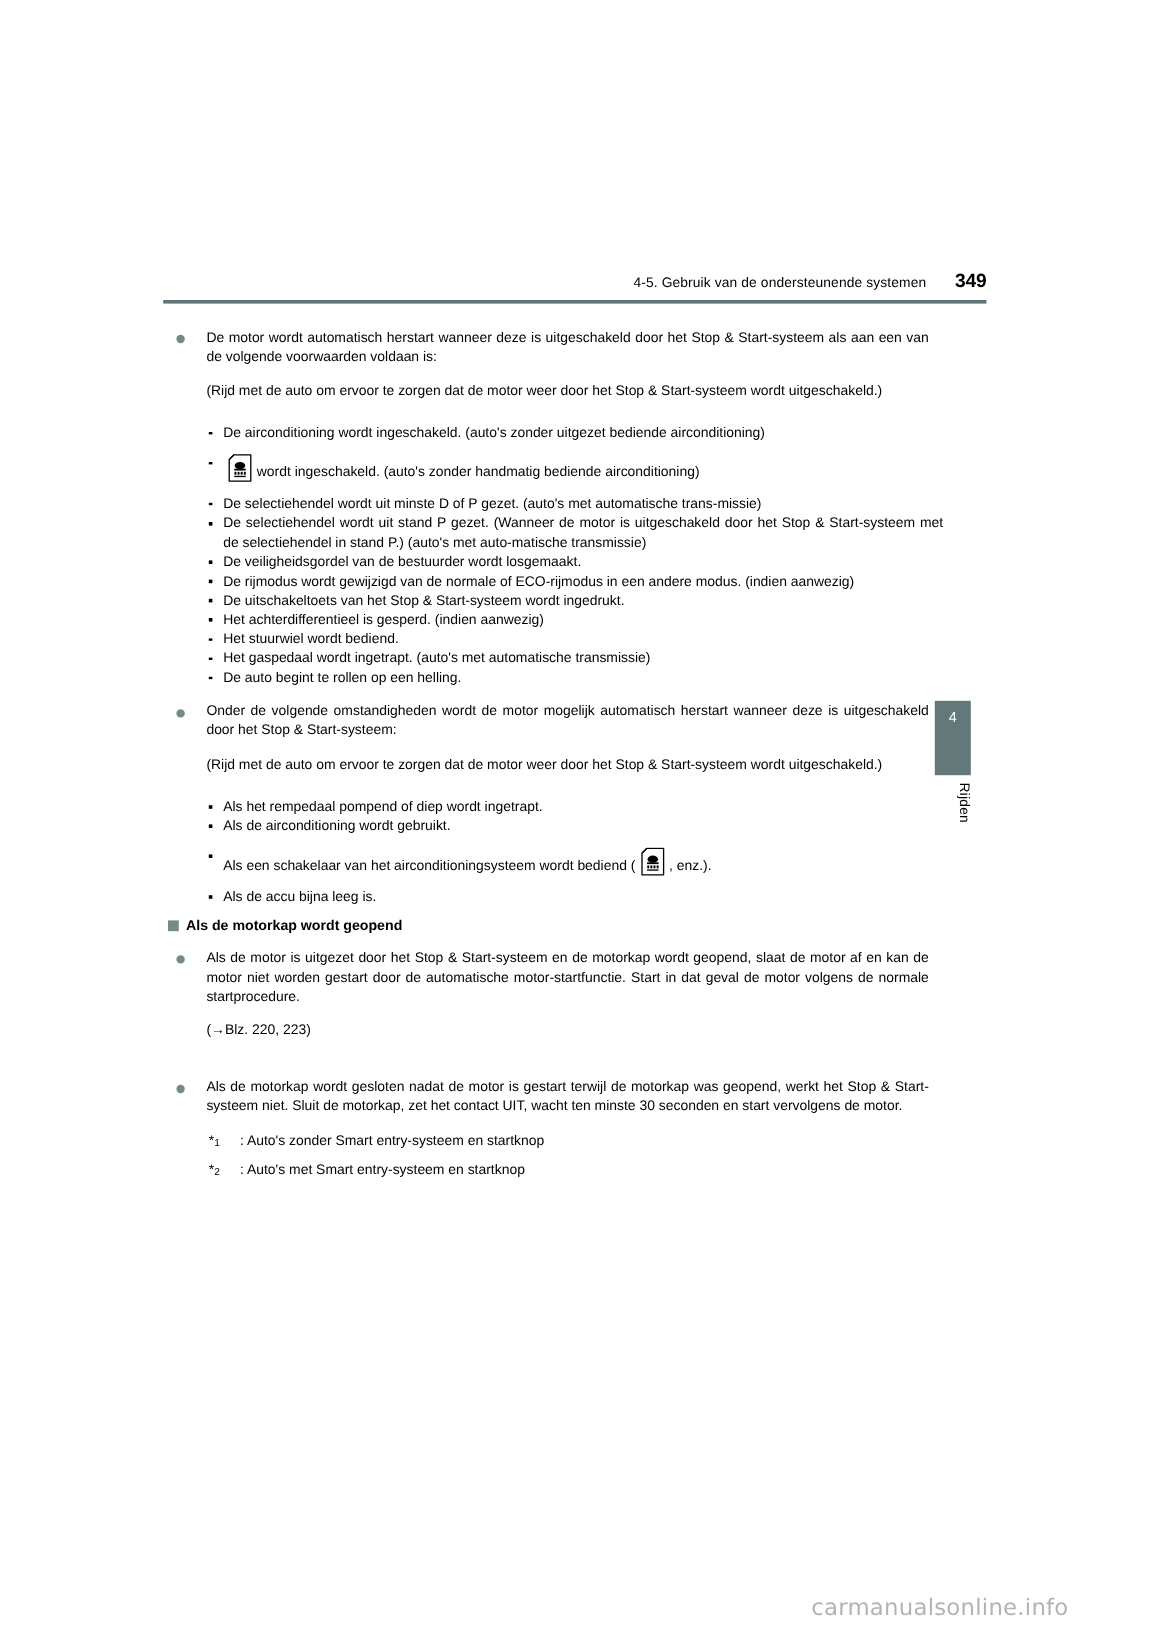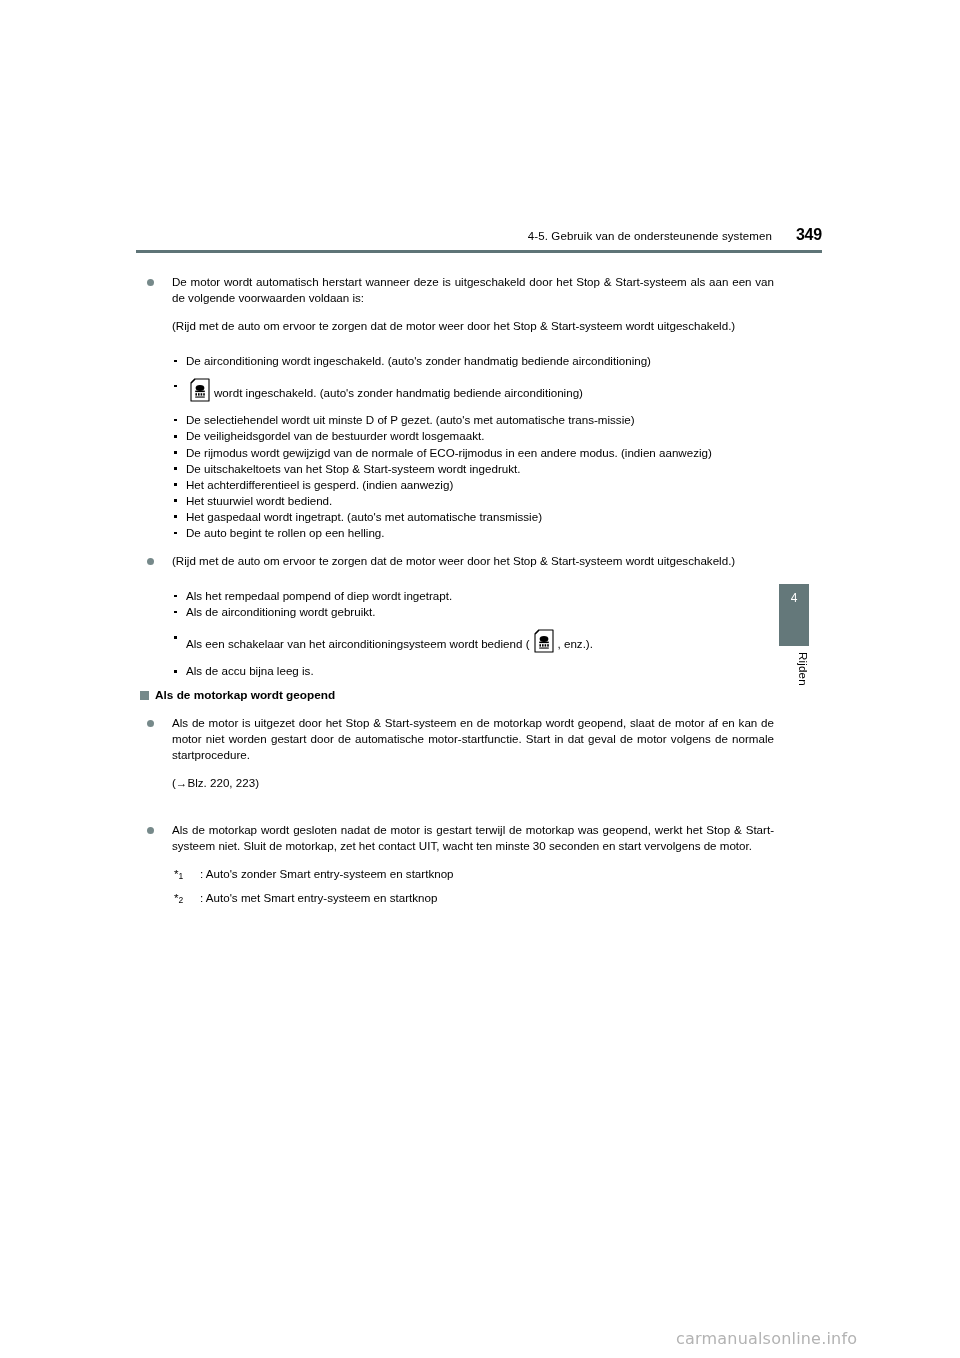--- a/index.html
+++ b/index.html
@@ -182,21 +182,21 @@
     position: relative;
     margin: 0 3px;
   }
   .defog-icon svg { display: block; }
 
   
   .watermark {
     position: absolute;
     left: 676px;
     top: 1317px;
-    font-size: 16px;
+    font-size: 19px;
     color: #b3b3b3;
     letter-spacing: 0.2px;
     font-family: "DejaVu Sans", sans-serif;
   }
 </style>
 </head>
 <body>
 
 <div class="page">
 
@@ -214,21 +214,21 @@
     <div class="b1">
       <span class="dot"></span>
       <p class="j">De motor wordt automatisch herstart wanneer deze is uitgeschakeld door het Stop &amp; Start-systeem als aan een van de volgende voorwaarden voldaan is:</p>
       <p class="j">(Rijd met de auto om ervoor te zorgen dat de motor weer door het Stop &amp; Start-systeem wordt uitgeschakeld.)</p>
     </div>
 
     <div class="gap-s"></div>
 
     <div class="b2">
       <span class="sq"></span>
-      <p class="j">De airconditioning wordt ingeschakeld. (auto's zonder handmatig bediende airconditioning)</p>
+      <p class="j">De airconditioning wordt ingeschakeld. (auto's zonder uitgezet bediende airconditioning)</p>
     </div>
 
     <div class="gap-m"></div>
 
     <div class="b2">
       <span class="sq"></span>
       <p class="nj"><span class="defog-icon"><svg width="22" height="25" viewBox="0 0 22 25">
               <path d="M6 1 L20 1 L20 23 L2 23 L2 5 Z" fill="#ffffff" stroke="#000000" stroke-width="1.1" stroke-linejoin="round"></path>
               <path d="M6 1 L2 5" fill="none" stroke="#000000" stroke-width="1.1"></path>
               <ellipse cx="11" cy="10" rx="4.4" ry="3" fill="#000000"></ellipse>
@@ -244,20 +244,24 @@
     </div>
 
     <div class="gap-m"></div>
 
     <div class="b2">
       <span class="sq"></span>
       <p class="j">De selectiehendel wordt uit minste D of P gezet. (auto's met automatische trans-missie)</p>
     </div>
     <div class="b2">
       <span class="sq"></span>
+      <p class="j">De selectiehendel wordt uit stand P gezet. (Wanneer de motor is uitgeschakeld door het Stop &amp; Start-systeem met de selectiehendel in stand P.) (auto's met auto-matische transmissie)</p>
+    </div>
+    <div class="b2">
+      <span class="sq"></span>
       <p class="nj">De veiligheidsgordel van de bestuurder wordt losgemaakt.</p>
     </div>
     <div class="b2">
       <span class="sq"></span>
       <p class="j">De rijmodus wordt gewijzigd van de normale of ECO-rijmodus in een andere modus. (indien aanwezig)</p>
     </div>
     <div class="b2">
       <span class="sq"></span>
       <p class="nj">De uitschakeltoets van het Stop &amp; Start-systeem wordt ingedrukt.</p>
     </div>
@@ -273,20 +277,21 @@
       <span class="sq"></span>
       <p class="nj">Het gaspedaal wordt ingetrapt. (auto's met automatische transmissie)</p>
     </div>
     <div class="b2">
       <span class="sq"></span>
       <p class="nj">De auto begint te rollen op een helling.</p>
     </div>
 
     <div class="b1">
       <span class="dot"></span>
+      <p class="j">Onder de volgende omstandigheden wordt de motor mogelijk automatisch herstart wanneer deze is uitgeschakeld door het Stop &amp; Start-systeem:</p>
       <p class="j">(Rijd met de auto om ervoor te zorgen dat de motor weer door het Stop &amp; Start-systeem wordt uitgeschakeld.)</p>
     </div>
 
     <div class="gap-s"></div>
 
     <div class="b2">
       <span class="sq"></span>
       <p class="nj">Als het rempedaal pompend of diep wordt ingetrapt.</p>
     </div>
     <div class="b2">

